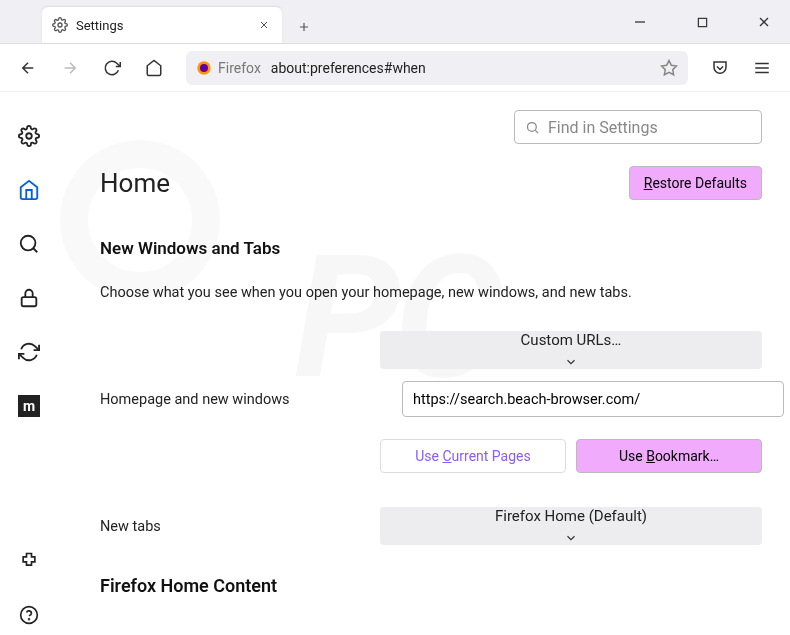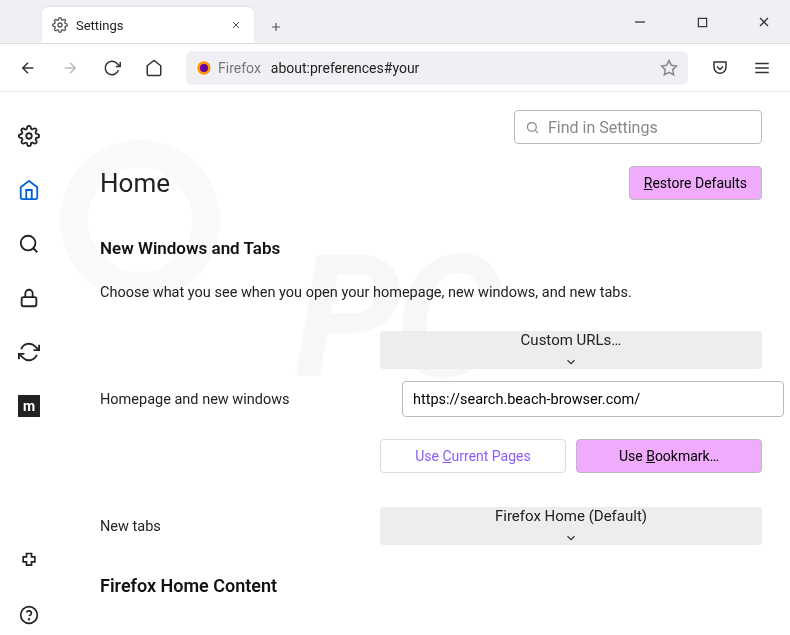--- a/index.html
+++ b/index.html
@@ -4,21 +4,21 @@
 <style>
 * { box-sizing: border-box; margin: 0; padding: 0; font-family: -apple-system, BlinkMacSystemFont, "Segoe UI", Roboto, sans-serif; }
 body { width: 790px; height: 635px; background: #fff; overflow: hidden; position: relative; }
 
 
 .watermark { position: absolute; top: 50%; left: 50%; transform: translate(-50%,-50%); font-size: 170px; font-weight: 700; color: rgba(0,0,0,0.03); letter-spacing: -6px; pointer-events: none; font-style: italic; z-index: 0; }
 .watermark-gear { position: absolute; top: 140px; left: 60px; width: 160px; height: 160px; border: 28px solid rgba(0,0,0,0.025); border-radius: 50%; pointer-events: none; z-index: 0;}
 
 
 .tabstrip { height: 44px; background: #f0f0f4; display: flex; align-items: flex-end; padding-left: 42px; position: relative; border-bottom: 1px solid #ddd; }
-.tab { background: #fff; border-radius: 6px 6px 0 0; height: 36px; width: 212px; display: flex; align-items: center; padding: 0 10px; gap: 8px; box-shadow: 0 -1px 2px rgba(0,0,0,0.08); }
+.tab { background: #fff; border-radius: 6px 6px 0 0; height: 36px; width: 240px; display: flex; align-items: center; padding: 0 10px; gap: 8px; box-shadow: 0 -1px 2px rgba(0,0,0,0.08); }
 .tab .ticon { width: 16px; height: 16px; }
 .tab .tlabel { flex: 1; font-size: 13px; color: #222; }
 .tab .tclose { width: 16px; height: 16px; display: flex; align-items: center; justify-content: center; cursor: pointer; color: #555; }
 .newtab { width: 32px; height: 32px; display: flex; align-items:center; justify-content:center; margin-left: 6px; color:#555; cursor:pointer; }
 .winctrls { position: absolute; right: 6px; top: 0; height: 44px; display:flex; align-items:center; gap: 22px; }
 .winbtn { width: 40px; height: 40px; display:flex; align-items:center; justify-content:center; cursor:pointer; color:#333; }
 
 
 .toolbar { height: 48px; display:flex; align-items:center; padding: 0 10px; gap: 6px; border-bottom: 1px solid #eee; }
 .tbtn { width: 36px; height: 36px; display:flex; align-items:center; justify-content:center; cursor:pointer; border-radius:4px; color:#333; }
@@ -134,21 +134,21 @@
   <div class="urlbar">
     <span class="ffx">
       <span class="ffx-logo">
         <svg viewBox="0 0 24 24" width="16" height="16">
             <circle cx="12" cy="12" r="10" fill="#ff9500"></circle>
             <circle cx="12" cy="12" r="6" fill="#6200a4"></circle>
           </svg>
       </span>
       <span class="urlhost">Firefox</span>
     </span>
-    <span class="urltext">about:preferences#your</span>
+    <span class="urltext">about:preferences#when</span>
     <span class="star">
         <svg width="18" height="18" viewBox="0 0 24 24" fill="none" stroke="#888" stroke-width="2">
           <polygon points="12 2 15.09 8.26 22 9.27 17 14.14 18.18 21.02 12 17.77 5.82 21.02 7 14.14 2 9.27 8.91 8.26 12 2"></polygon>
         </svg>
       </span>
   </div>
   <div class="tbtn">
       <svg width="18" height="18" viewBox="0 0 24 24" fill="none" stroke="#333" stroke-width="2">
         <path d="M4 4h16v7a8 8 0 0 1-16 0V4z"></path>
         <path d="M8 10l4 4 4-4"></path>

